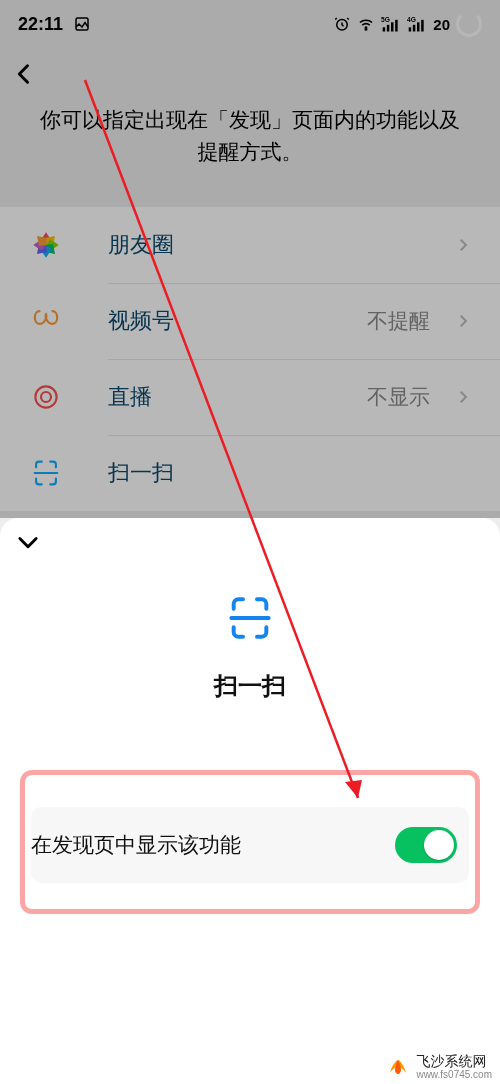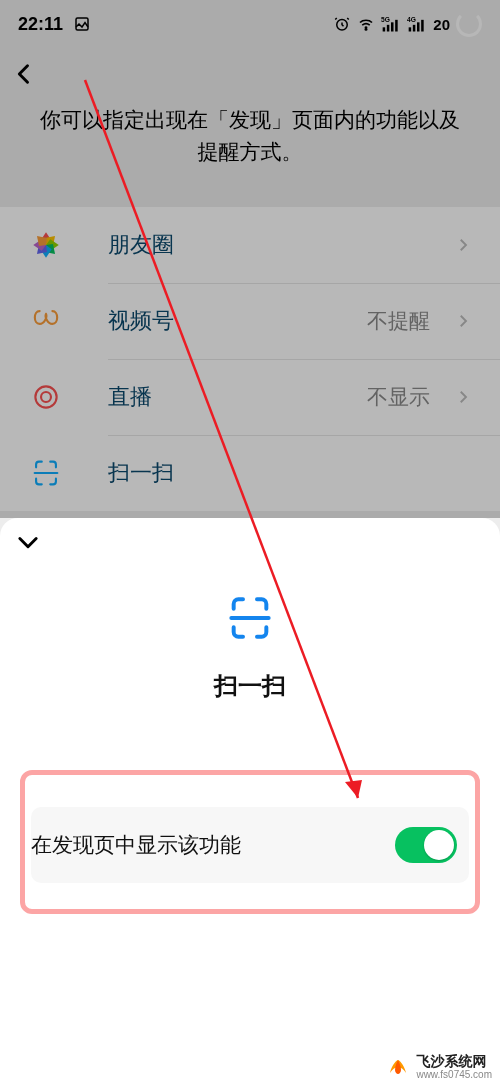--- a/index.html
+++ b/index.html
@@ -34,21 +34,21 @@
   .toggle-row { background: #f7f7f7; border-radius: 10px; display: flex; align-items: center; padding: 20px 12px 20px 6px; }
   .toggle-label { flex: 1; font-size: 21px; color: #111; font-weight: 500; margin-left: -6px; }
   .switch { width: 62px; height: 36px; border-radius: 20px; background: #07c160; position: relative; }
   .switch::after { content: ""; position: absolute; width: 30px; height: 30px; border-radius: 50%; background: #fff; top: 3px; right: 3px; box-shadow: 0 1px 2px rgba(0,0,0,.2); }
   
   .annotation-line { position: absolute; z-index: 20; pointer-events: none; }
   
   .watermark { position: absolute; right: 8px; bottom: 4px; z-index: 30; display: flex; align-items: center; gap: 6px; }
   .wm-logo { width: 24px; height: 24px; }
   .wm-text { display: flex; flex-direction: column; line-height: 1.1; }
-  .wm-top { font-size: 14px; font-weight: 700; color: #222; }
+  .wm-top { font-size: 14px; font-weight: 400; color: #222; }
   .wm-bottom { font-size: 10px; color: #888; }
 </style>
 </head>
 <body>
 
 <div class="status-bar">
   <div class="status-left">
     <span>22:11</span>
     <svg width="18" height="18" viewBox="0 0 24 24" fill="none" stroke="#000" stroke-width="2">
         <rect x="4" y="4" width="16" height="16" rx="2"></rect>

